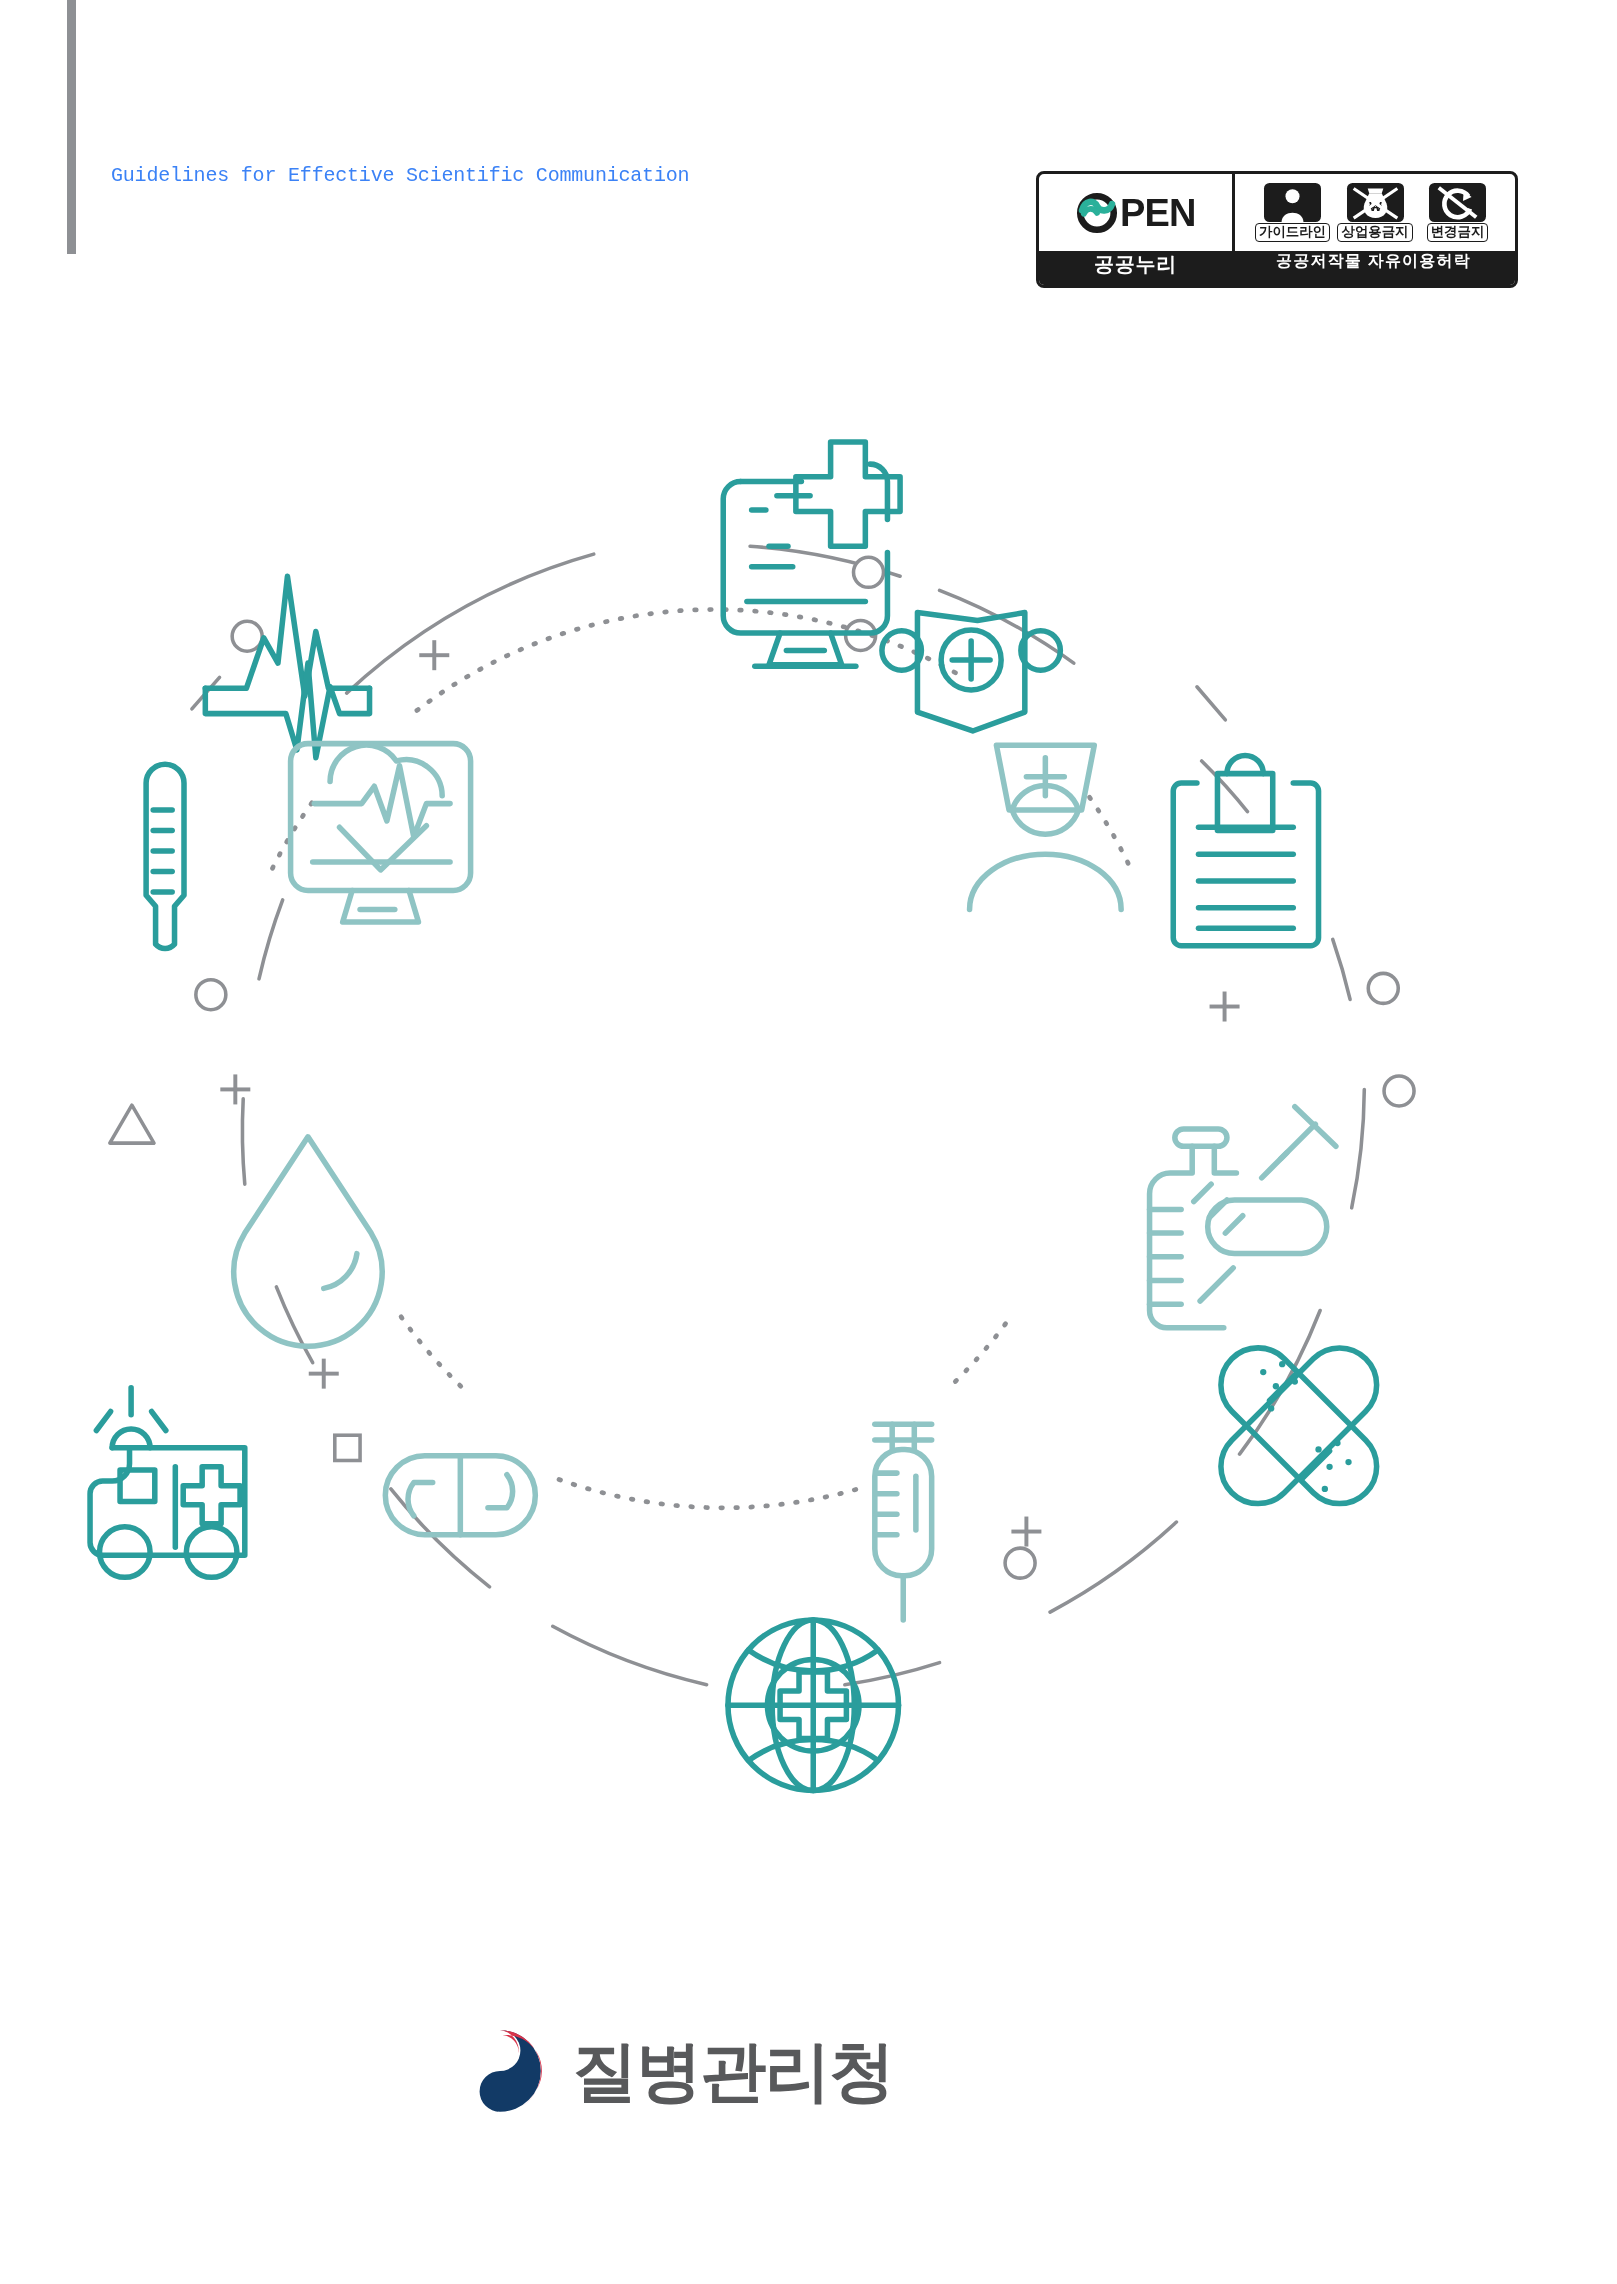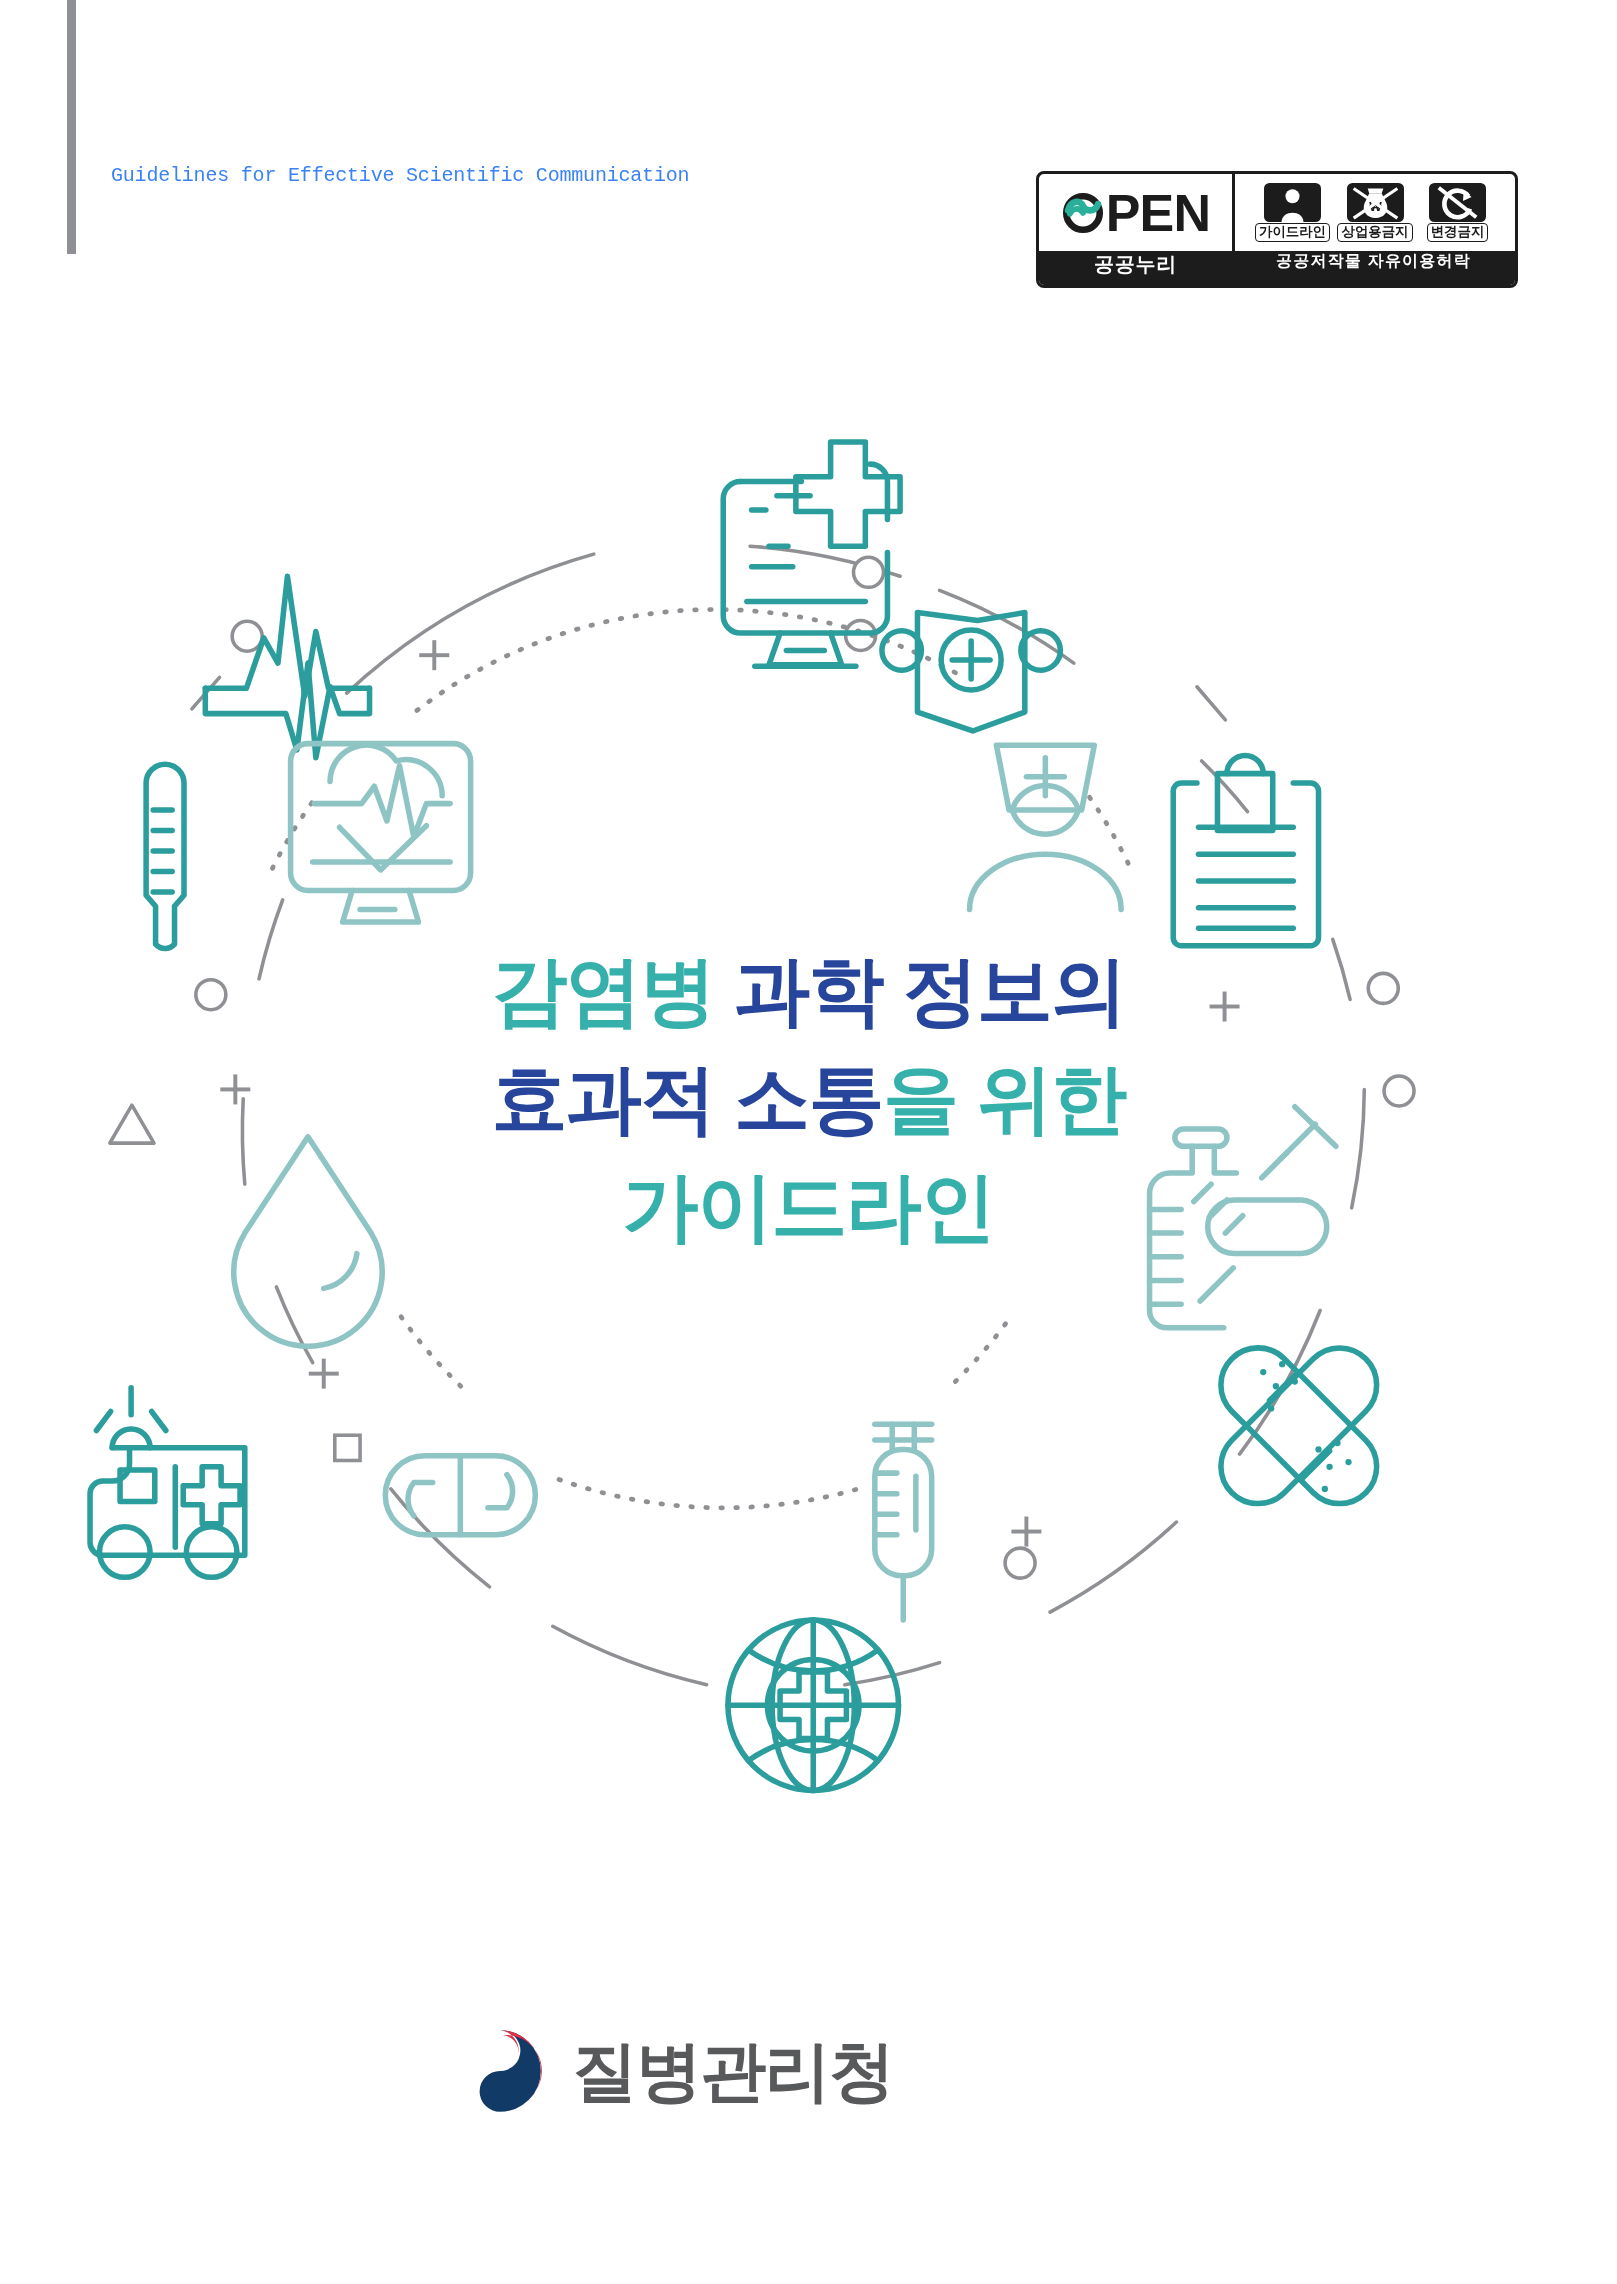--- a/index.html
+++ b/index.html
@@ -67,21 +67,21 @@
     flex: 0 0 196px;
     border-right: 3.2px solid #1c1c1c;
     display: flex;
     align-items: center;
     justify-content: center;
     box-sizing: border-box;
   }
   .open-word {
     display: flex;
     align-items: center;
-    font-size: 52px;
+    font-size: 38px;
     font-weight: 700;
     color: #1c1c1c;
     letter-spacing: -0.8px;
     line-height: 1;
     font-family: "Liberation Sans", sans-serif;
   }
   .open-o {
     width: 44px; height: 44px;
     margin-right: 0.8px;
     position: relative;
@@ -484,32 +484,20 @@
         <line x1="930" y1="1512" x2="930" y2="1728"></line>
         <path d="M848 1550 A140 140 0 0 0 1012 1550"></path>
         <path d="M848 1690 A140 140 0 0 1 1012 1690"></path>
         <circle cx="930" cy="1620" r="58"></circle>
         <path d="M912 1578 L948 1578 L948 1602 L972 1602 L972 1638 L948 1638 L948 1662 L912 1662 L912 1638 L888 1638 L888 1602 L912 1602 Z"></path>
       </g>
 
     </svg>
   </div>
 
-  <div class="title-block">
-    <div class="title-line">
-      <span class="t-teal">감염병</span>
-      <span class="t-navy">과학 정보의</span>
-    </div>
-    <div class="title-line">
-      <span class="t-navy">효과적 소통</span><span class="t-teal">을 위한</span>
-    </div>
-    <div class="title-line">
-      <span class="t-teal">가이드라인</span>
-    </div>
-  </div>
 
   <div class="footer-logo">
     <span class="footer-mark">
       <svg viewBox="0 0 120 120" width="98" height="98" aria-hidden="true">
         <path d="M60 10 A50 50 0 1 0 60 110 A50 50 0 0 0 60 10 Z
                  M60 10 A25 25 0 0 1 60 60 A25 25 0 0 0 60 110 A50 50 0 0 1 60 10 Z" fill="#123a66" fill-rule="evenodd"></path>
         <path d="M60 10 A50 50 0 0 1 104 84 A44 44 0 0 0 63 16 A22 22 0 0 1 83 38 A26 26 0 0 0 60 10 Z" fill="#d8334a"></path>
         <path d="M104 84 A50 50 0 0 1 88 103 A47 47 0 0 0 104 84 Z" fill="#d8334a"></path>
       </svg>
     </span>

